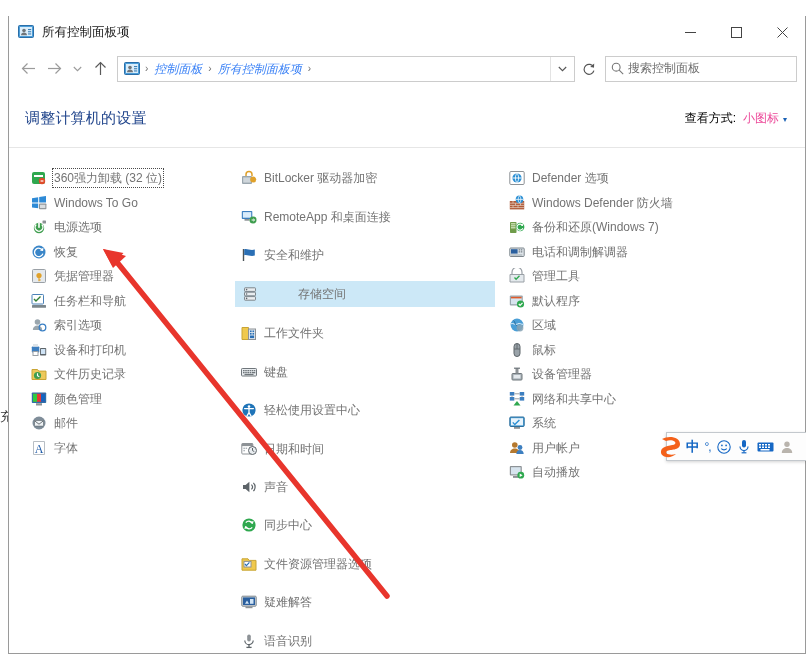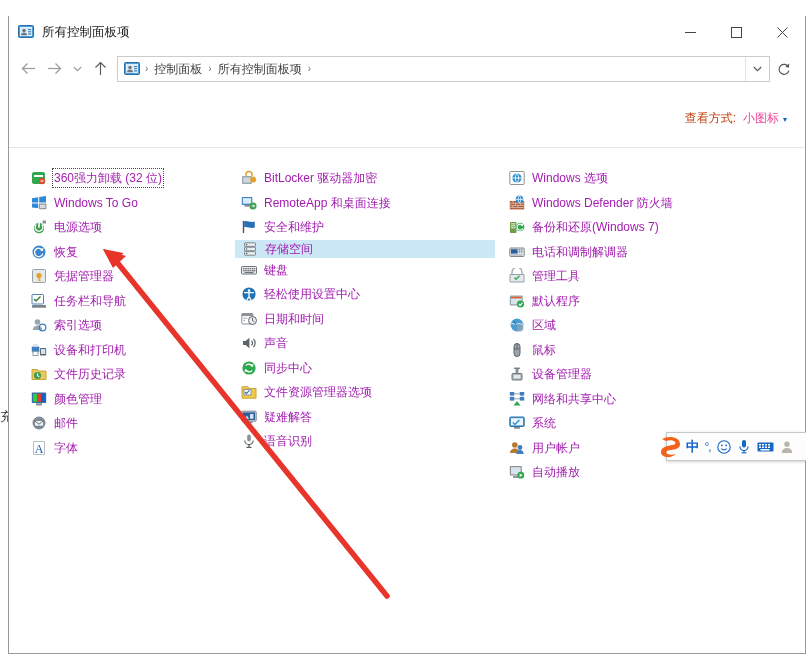--- a/index.html
+++ b/index.html
@@ -103,24 +103,25 @@
     margin-left: 4px;
     min-width: 0;
   }
   .crumb-icon {
     margin: 0 4px 0 6px;
     width: 16px; height: 16px;
     display: flex; align-items: center; justify-content: center;
   }
   .crumb {
     font-size: 12px;
-    color: #404040;
+    color: #3b82f6;
     padding: 16px 5px;
     white-space: nowrap;
     line-height: 24px;
+    font-style: italic;
   }
   .crumb-sep {
     color: #6d6d6d;
     font-size: 10px;
     padding: 0 1px;
     line-height: 24px;
   }
   .crumb-spacer { flex: 1 1 auto; }
   .crumb-drop {
     width: 24px; height: 24px;
@@ -176,63 +177,64 @@
     font-size: 15px;
     color: #23478d;
     letter-spacing: 0.2px;
   }
   .hdr-spacer { flex: 1 1 auto; }
   #viewby {
     display: flex;
     align-items: baseline;
     font-size: 12px;
   }
-  .viewby-label { color: #c2410c; }
+  .viewby-label { color: #000000; }
   .viewby-value { color: #ec4899; margin-left: 7px; }
   .viewby-caret { color: #1b62b5; margin-left: 4px; font-size: 8px; }
 
   
   #items {
     position: absolute;
     left: 0; top: 59px;
     right: 0; bottom: 0;
     display: flex;
     padding: 17px 0 0 0;
   }
   .col {
     display: flex;
     flex-direction: column;
   }
   .col-1 { width: 210px; margin-left: 16px; }
-  .col-2 { width: 260px; margin-left: 0px; }
+  .col-2 { width: 260px; margin-left: 0px; justify-content: space-between; }
   .col-3 { width: 280px; margin-left: 8px; }
 
   .cp-item {
     height: 24.5px;
     display: flex;
     align-items: center;
     padding-left: 6px;
     cursor: default;
     white-space: nowrap;
   }
   .cp-item .ico {
     width: 16px; height: 16px;
     flex: 0 0 16px;
     margin-right: 7px;
     display: flex; align-items: center; justify-content: center;
   }
   .cp-item .lbl {
     font-size: 12px;
-    color: #a21caf;
+    color: #737373;
     line-height: 16px;
   }
   .cp-item.hovered {
     background: #cce8f7;
     border: 1px solid #cce8f7;
-    height: 18px;
+    height: 26px;
+    gap: 33px;
   }
   .cp-item.focused .lbl {
     outline: 1px dotted #4a4a4a;
     outline-offset: 1px;
   }
 
   
   #annotation {
     position: absolute;
     left: 0; top: 0;
@@ -361,24 +363,34 @@
         </span>
       </div>
 
       <div class="refresh-btn">
         <svg width="14" height="14" viewBox="0 0 14 14">
           <path d="M11.6 5.2 A5 5 0 1 0 11.9 8.6" fill="none" stroke="currentColor" stroke-width="1.2"></path>
           <path d="M12.2 1.6 L12.0 5.6 L8.2 5.1 Z" fill="currentColor"></path>
         </svg>
       </div>
 
+      <div class="search-box">
+        <span class="search-icon">
+          <svg width="13" height="13" viewBox="0 0 13 13">
+              <circle cx="5.2" cy="5.2" r="3.9" fill="none" stroke="currentColor" stroke-width="1.1"></circle>
+              <line x1="8.2" y1="8.2" x2="12.2" y2="12.2" stroke="currentColor" stroke-width="1.1"></line>
+            </svg>
+        </span>
+        <span class="search-ph">搜索控制面板</span>
+      </div>
     </div>
 
     <div id="content">
       <div id="header-row">
+        <span id="page-title">调整计算机的设置</span>
         <span class="hdr-spacer"></span>
         <span id="viewby">
           <span class="viewby-label">查看方式:</span>
           <span class="viewby-value">小图标</span>
           <span class="viewby-caret">▾</span>
         </span>
       </div>
 
       <div id="items">
         <div class="col col-1">
@@ -548,20 +560,34 @@
                 <svg width="16" height="16" viewBox="0 0 16 16">
                   <rect x="2.5" y="1.8" width="11" height="3.6" rx="0.6" fill="#e9edf0" stroke="#7d868c"></rect>
                   <rect x="2.5" y="6.2" width="11" height="3.6" rx="0.6" fill="#e9edf0" stroke="#7d868c"></rect>
                   <rect x="2.5" y="10.6" width="11" height="3.6" rx="0.6" fill="#e9edf0" stroke="#7d868c"></rect>
                   <circle cx="4.6" cy="3.6" r="0.8" fill="#5d6469"></circle>
                   <circle cx="4.6" cy="8" r="0.8" fill="#5d6469"></circle>
                   <circle cx="4.6" cy="12.4" r="0.8" fill="#5d6469"></circle>
                 </svg>
               </span>
               <span class="lbl">存储空间</span>
+            </div>
+            <div class="cp-item">
+              <span class="ico">
+                <svg width="16" height="16" viewBox="0 0 16 16">
+                  <path d="M1 2.5h6.5v12H1z" fill="#f0c94d" stroke="#c9a535"></path>
+                  <rect x="7.5" y="4" width="7" height="10.5" fill="#dfe7ed" stroke="#8d9296"></rect>
+                  <rect x="9" y="5.5" width="1.6" height="1.6" fill="#2a6fb5"></rect>
+                  <rect x="11.5" y="5.5" width="1.6" height="1.6" fill="#2a6fb5"></rect>
+                  <rect x="9" y="8" width="1.6" height="1.6" fill="#2a6fb5"></rect>
+                  <rect x="11.5" y="8" width="1.6" height="1.6" fill="#2a6fb5"></rect>
+                  <rect x="9" y="10.5" width="4.1" height="2.6" fill="#2a6fb5"></rect>
+                </svg>
+              </span>
+              <span class="lbl">工作文件夹</span>
             </div>
             <div class="cp-item">
               <span class="ico">
                 <svg width="16" height="16" viewBox="0 0 16 16">
                   <rect x="0.5" y="4.5" width="15" height="7.5" rx="0.8" fill="#e9edf0" stroke="#6f767b"></rect>
                   <rect x="2" y="6" width="1.6" height="1.3" fill="#6f767b"></rect>
                   <rect x="4.2" y="6" width="1.6" height="1.3" fill="#6f767b"></rect>
                   <rect x="6.4" y="6" width="1.6" height="1.3" fill="#6f767b"></rect>
                   <rect x="8.6" y="6" width="1.6" height="1.3" fill="#6f767b"></rect>
                   <rect x="10.8" y="6" width="1.6" height="1.3" fill="#6f767b"></rect>
@@ -658,21 +684,21 @@
           </div>
         <div class="col col-3">
             <div class="cp-item">
               <span class="ico">
                 <svg width="16" height="16" viewBox="0 0 16 16">
                   <rect x="0.8" y="1.5" width="14.4" height="13" rx="1.2" fill="#fff" stroke="#8d9296"></rect>
                   <circle cx="8" cy="8" r="4.6" fill="#2a8fd4"></circle>
                   <path d="M3.4 8h9.2M8 3.4c2.2 2.5 2.2 6.7 0 9.2M8 3.4c-2.2 2.5-2.2 6.7 0 9.2" stroke="#fff" stroke-width="0.9" fill="none"></path>
                 </svg>
               </span>
-              <span class="lbl">Windows 选项</span>
+              <span class="lbl">Defender 选项</span>
             </div>
             <div class="cp-item">
               <span class="ico">
                 <svg width="16" height="16" viewBox="0 0 16 16">
                   <rect x="0.8" y="6" width="14.4" height="8.4" fill="#b05a3a"></rect>
                   <path d="M0.8 8.2h14.4M0.8 10.4h14.4M0.8 12.6h14.4" stroke="#e8d5c8" stroke-width="0.7"></path>
                   <path d="M4 6v2.2M9 6v2.2M6.5 8.2v2.2M11.5 8.2v2.2M4 10.4v2.2M9 10.4v2.2" stroke="#e8d5c8" stroke-width="0.7"></path>
                   <circle cx="10.5" cy="4.4" r="3.8" fill="#2a8fd4"></circle>
                   <path d="M6.7 4.4h7.6M10.5 0.6c1.8 2 1.8 5.6 0 7.6M10.5 0.6c-1.8 2-1.8 5.6 0 7.6" stroke="#fff" stroke-width="0.7" fill="none"></path>
                 </svg>

